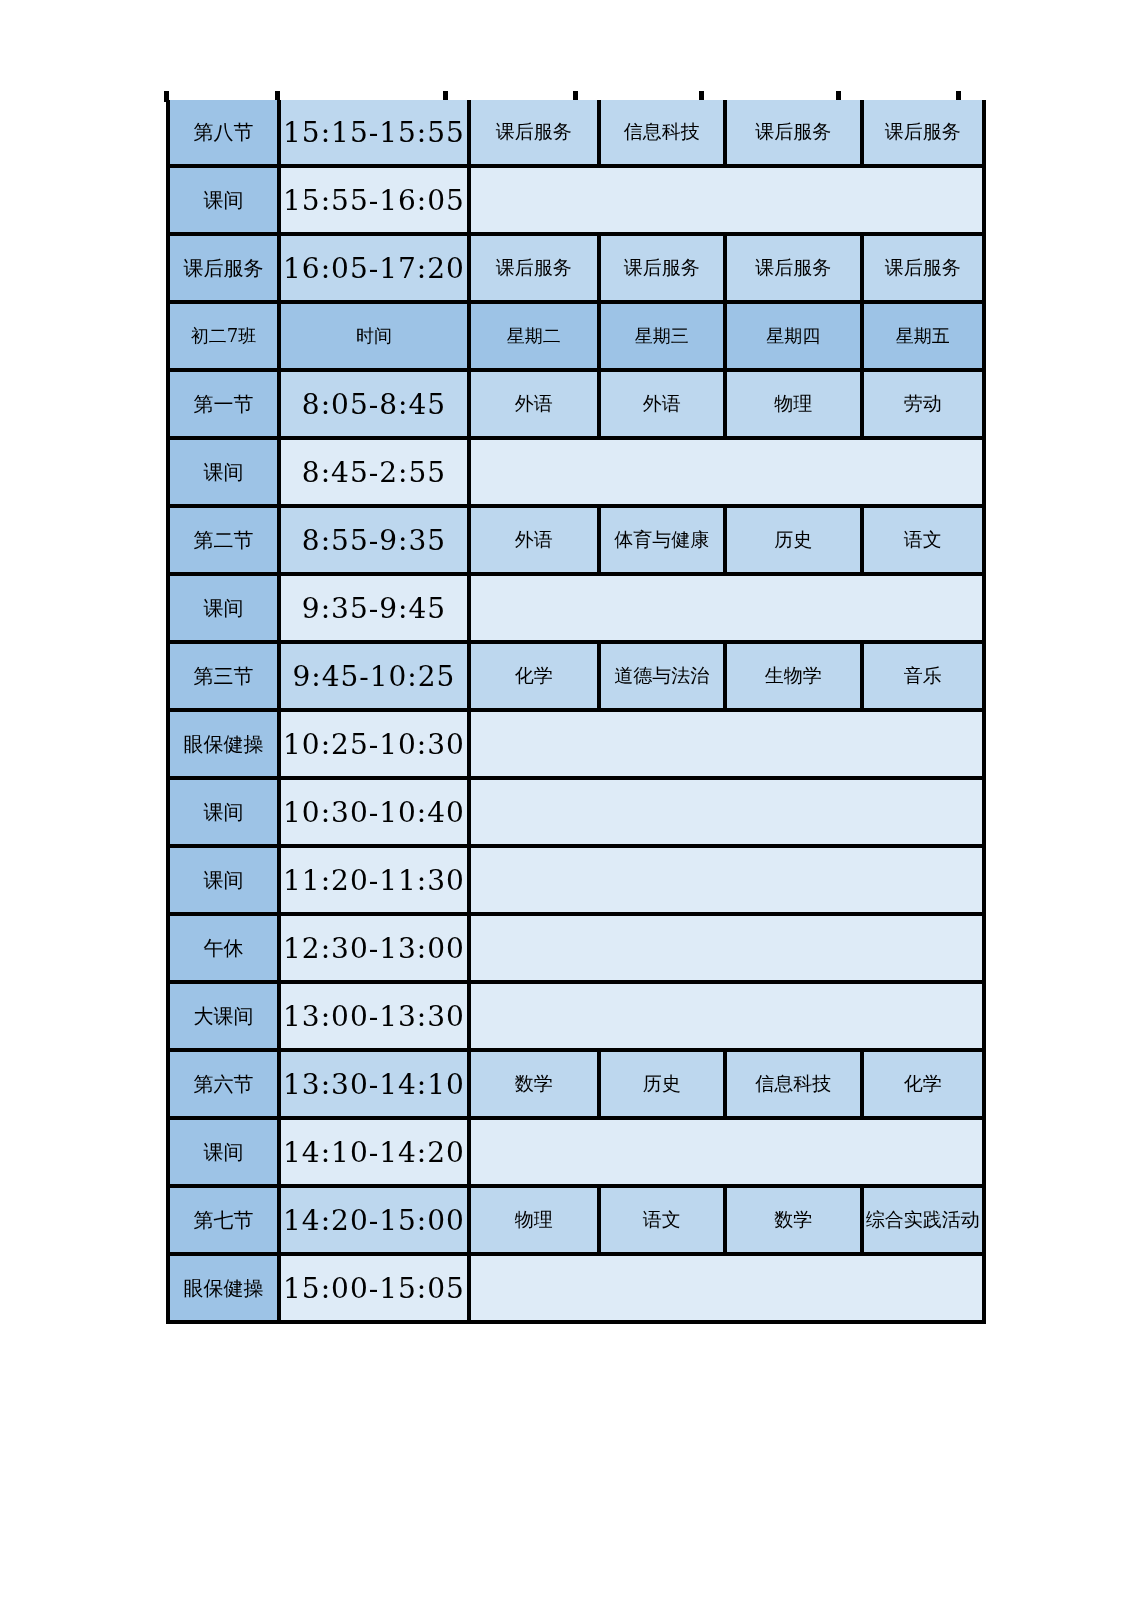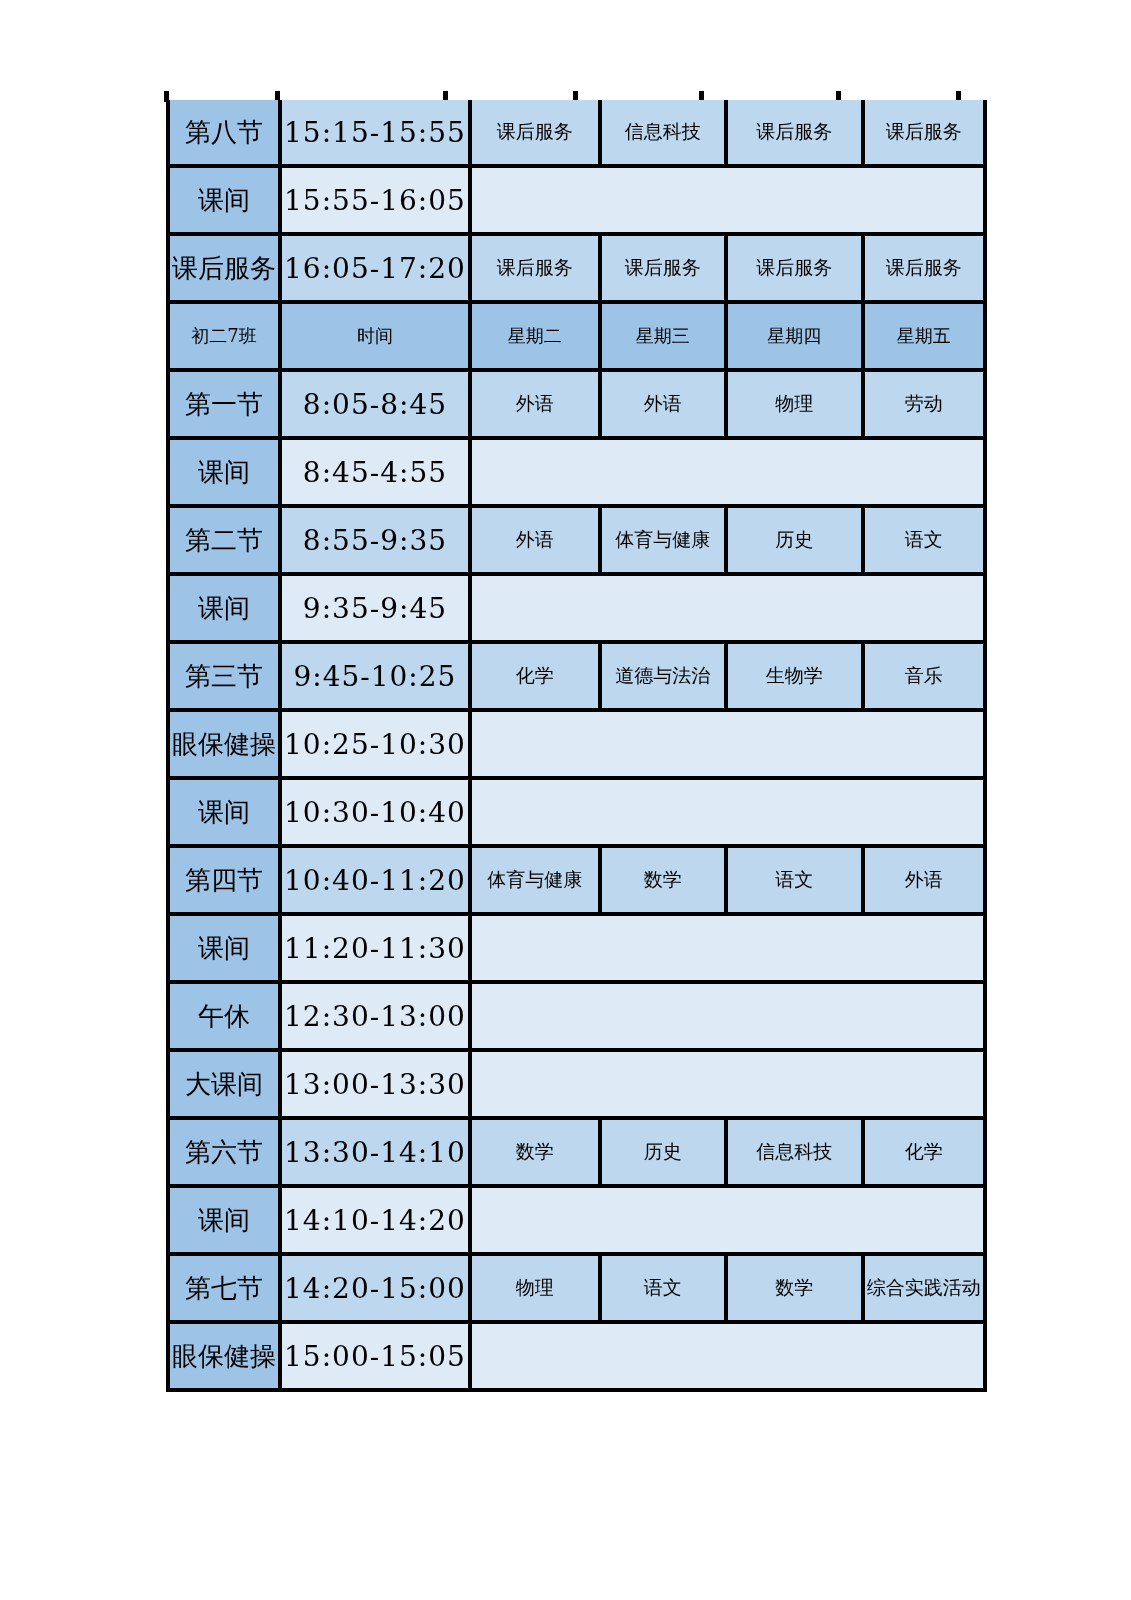--- a/index.html
+++ b/index.html
@@ -40,21 +40,21 @@
     white-space: nowrap;
     overflow: hidden;
   }
   
   .tt tr:first-child td { border-top: 0; }
 
   .bg-head  { background: #9dc3e6; }
   .bg-cell  { background: #bdd7ee; }
   .bg-break { background: #deebf7; margin-left: 44px; }
 
-  .label   { font-size: 26px; }
+  .label   { font-size: 20px; }
   .time    { font-size: 28px; letter-spacing: 1px; }
   .subject { font-size: 19px; }
   .dayhead { font-size: 18px; }
 </style>
 </head>
 <body>
 
 <div class="page">
 
   <div class="stub" style="left:164px"></div>
@@ -107,21 +107,21 @@
         <tr>
           <td class="bg-head label">第一节</td>
           <td class="bg-cell time">8:05-8:45</td>
           <td class="bg-cell subject">外语</td>
           <td class="bg-cell subject">外语</td>
           <td class="bg-cell subject">物理</td>
           <td class="bg-cell subject">劳动</td>
         </tr>
         <tr>
           <td class="bg-head label">课间</td>
-          <td class="bg-break time">8:45-4:55</td>
+          <td class="bg-break time">8:45-2:55</td>
           <td class="bg-break" colspan="4"></td>
         </tr>
         <tr>
           <td class="bg-head label">第二节</td>
           <td class="bg-cell time">8:55-9:35</td>
           <td class="bg-cell subject">外语</td>
           <td class="bg-cell subject">体育与健康</td>
           <td class="bg-cell subject">历史</td>
           <td class="bg-cell subject">语文</td>
         </tr>
@@ -140,28 +140,20 @@
         </tr>
         <tr>
           <td class="bg-head label">眼保健操</td>
           <td class="bg-break time">10:25-10:30</td>
           <td class="bg-break" colspan="4"></td>
         </tr>
         <tr>
           <td class="bg-head label">课间</td>
           <td class="bg-break time">10:30-10:40</td>
           <td class="bg-break" colspan="4"></td>
-        </tr>
-        <tr>
-          <td class="bg-head label">第四节</td>
-          <td class="bg-cell time">10:40-11:20</td>
-          <td class="bg-cell subject">体育与健康</td>
-          <td class="bg-cell subject">数学</td>
-          <td class="bg-cell subject">语文</td>
-          <td class="bg-cell subject">外语</td>
         </tr>
         <tr>
           <td class="bg-head label">课间</td>
           <td class="bg-break time">11:20-11:30</td>
           <td class="bg-break" colspan="4"></td>
         </tr>
         <tr>
           <td class="bg-head label">午休</td>
           <td class="bg-break time">12:30-13:00</td>
           <td class="bg-break" colspan="4"></td>

